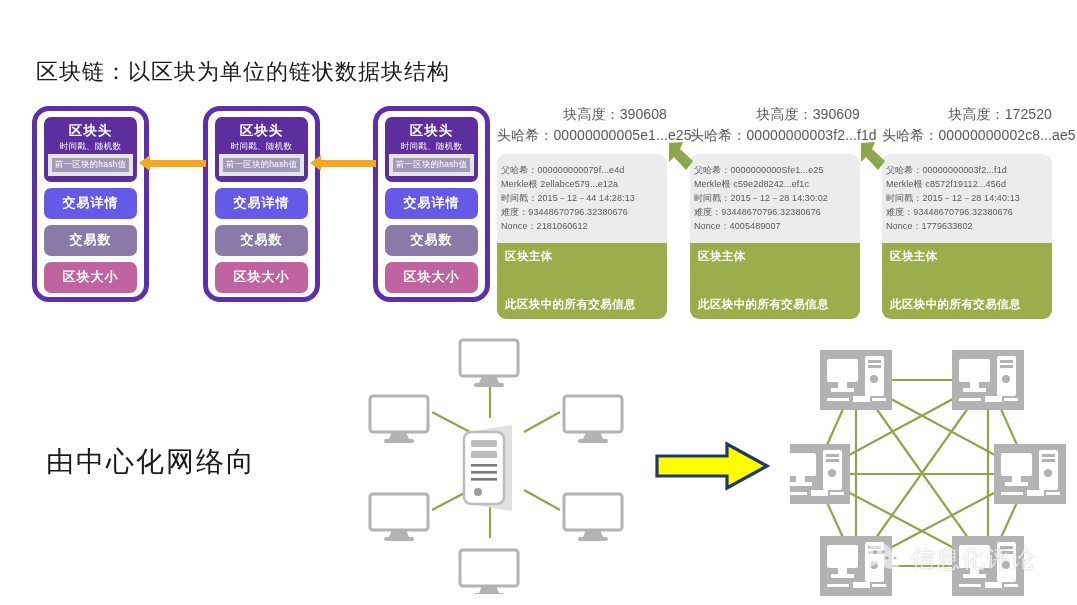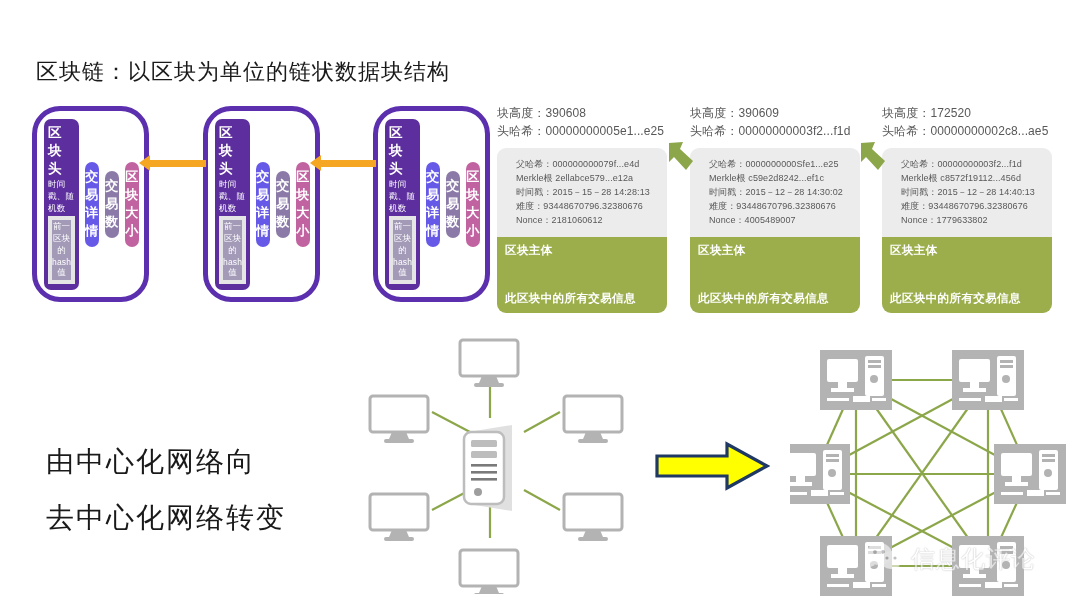--- a/index.html
+++ b/index.html
@@ -39,22 +39,22 @@
   .slide-title {
     position: absolute; left: 36px; top: 57px;
     font-family: "DejaVu Serif", "Liberation Serif", serif;
     font-size: 22px; color: #1a1a1a; letter-spacing: 1px; white-space: nowrap;
   }
 
   
   .chain-area { position: absolute; left: 18px; top: 106px; width: 470px; height: 200px; }
   .blk {
     position: absolute; top: 0; width: 117px; height: 196px;
-    border: 5px solid #5b2fae; border-radius: 28px; background: #ffffff;
-    padding: 6px 7px; display: flex; flex-direction: row; gap: 6px; align-items: center;
+    border: 5px solid #5b2fae; border-radius: 17px; background: #ffffff;
+    padding: 6px 7px; display: flex; flex-direction: column; gap: 6px; align-items: center;
   }
   .blk1 { left: 14px; }
   .blk2 { left: 185px; }
   .blk3 { left: 355px; }
 
   .blk-head {
     width: 100%; background: #5d2f9e; border-radius: 7px; padding: 5px 4px 6px;
     display: flex; flex-direction: column; align-items: center; gap: 1px;
   }
   .blk-head-t { font-size: 13.5px; font-weight: bold; color: #ffffff; letter-spacing: 1px; }
@@ -81,24 +81,24 @@
     border-top: 8.5px solid transparent; border-bottom: 8.5px solid transparent;
     border-right: 11px solid #f5a623;
   }
 
   
   .bcards { position: absolute; left: 497px; top: 104px; width: 575px; height: 200px; }
   .bcard { position: absolute; top: 0; width: 170px; }
   .bc1 { left: 0px; }
   .bc2 { left: 193px; }
   .bc3 { left: 385px; }
-  .bc-meta { font-size: 12px; color: #58585a; line-height: 1.5; letter-spacing: 0.1px; white-space: nowrap; }
+  .bc-meta { font-size: 14px; color: #58585a; line-height: 1.5; letter-spacing: 0.1px; white-space: nowrap; text-align: right; }
   .bc-body {
     margin-top: 8px; background: #ececec; border-radius: 9px 9px 0 0;
-    padding: 10px 19px 9px; font-size: 9px; color: #58585a; line-height: 1.55; letter-spacing: 0.1px;
+    padding: 10px 4px 9px; font-size: 9px; color: #58585a; line-height: 1.55; letter-spacing: 0.1px;
   }
   .bc-body div { white-space: nowrap; }
   .bc-foot {
     background: #9bae4b; border-radius: 0 0 9px 9px; padding: 5px 8px 7px;
     color: #ffffff; line-height: 1.4; letter-spacing: 0.4px;
   }
   .bc-foot-t { font-size: 11.5px; font-weight: bold; }
   .bc-foot-s { font-size: 11.5px; font-weight: bold; margin-top: 32px; }
 
   .garrow { position: absolute; top: 35px; width: 28px; height: 34px; }
@@ -179,21 +179,21 @@
   </div>
 
   <div class="bcards">
 
     <div class="bcard bc1">
       <div class="bc-meta">块高度：390608</div>
       <div class="bc-meta">头哈希：00000000005e1...e25</div>
       <div class="bc-body">
         <div>父哈希：000000000079f...e4d</div>
         <div>Merkle根 2ellabce579...e12a</div>
-        <div>时间戳：2015－15－28 14:28:13</div>
+        <div>时间戳：2015－12－44 14:28:13</div>
         <div>难度：93448670796.32380676</div>
         <div>Nonce：2181060612</div>
       </div>
       <div class="bc-foot">
         <div class="bc-foot-t">区块主体</div>
         <div class="bc-foot-s">此区块中的所有交易信息</div>
       </div>
     </div>
 
     <div class="bcard bc2">
@@ -404,21 +404,20 @@
           <rect x="7" y="48" width="22" height="3" fill="#ffffff"></rect>
           <rect x="33" y="46" width="17" height="6" fill="#ffffff"></rect>
           <rect x="52" y="48" width="14" height="3" fill="#ffffff"></rect>
         </g>
       </g>
     </svg>
   </div>
 
   <div class="caption">
     <div>由中心化网络向</div>
-    <div>去中心化网络转变</div>
   </div>
 
   <div class="watermark">
     <span>
       <svg width="38" height="32" viewBox="0 0 38 32">
         <ellipse cx="14" cy="13" rx="13" ry="11" fill="#ffffff" opacity="0.9"></ellipse>
         <path d="M6 21 L3 27 L10 24 Z" fill="#ffffff" opacity="0.9"></path>
         <circle cx="10" cy="11" r="1.9" fill="#9a9a9a"></circle>
         <circle cx="18" cy="11" r="1.9" fill="#9a9a9a"></circle>
         <ellipse cx="26" cy="19" rx="11" ry="9" fill="#ffffff" opacity="0.92"></ellipse>

